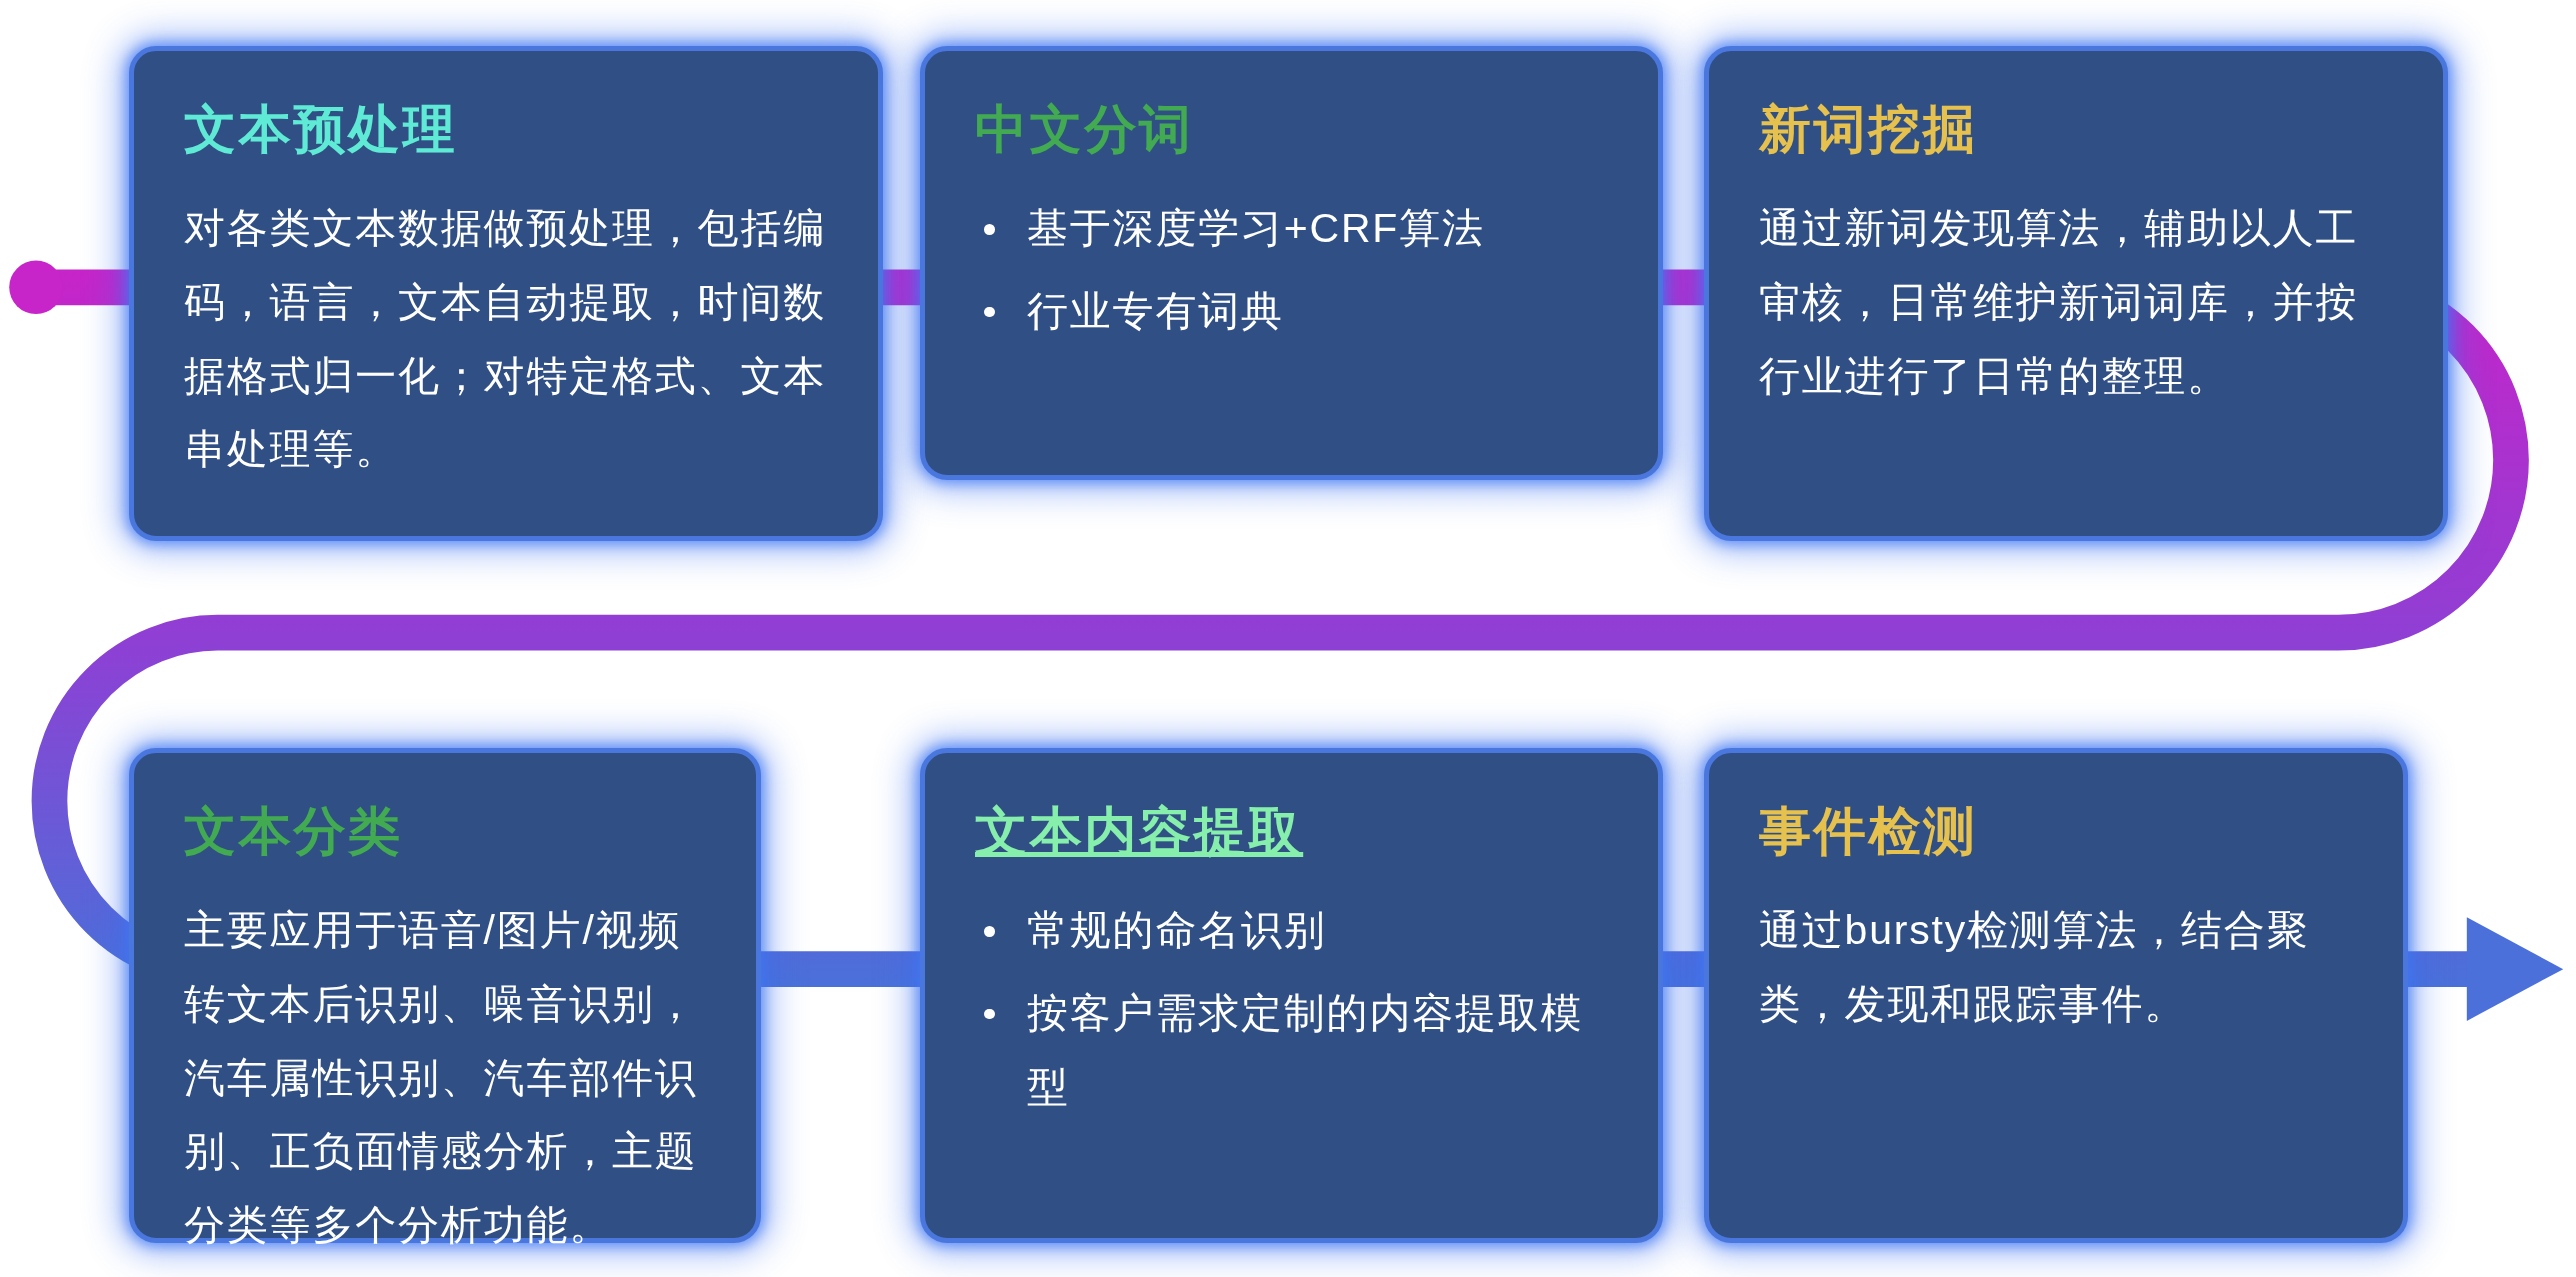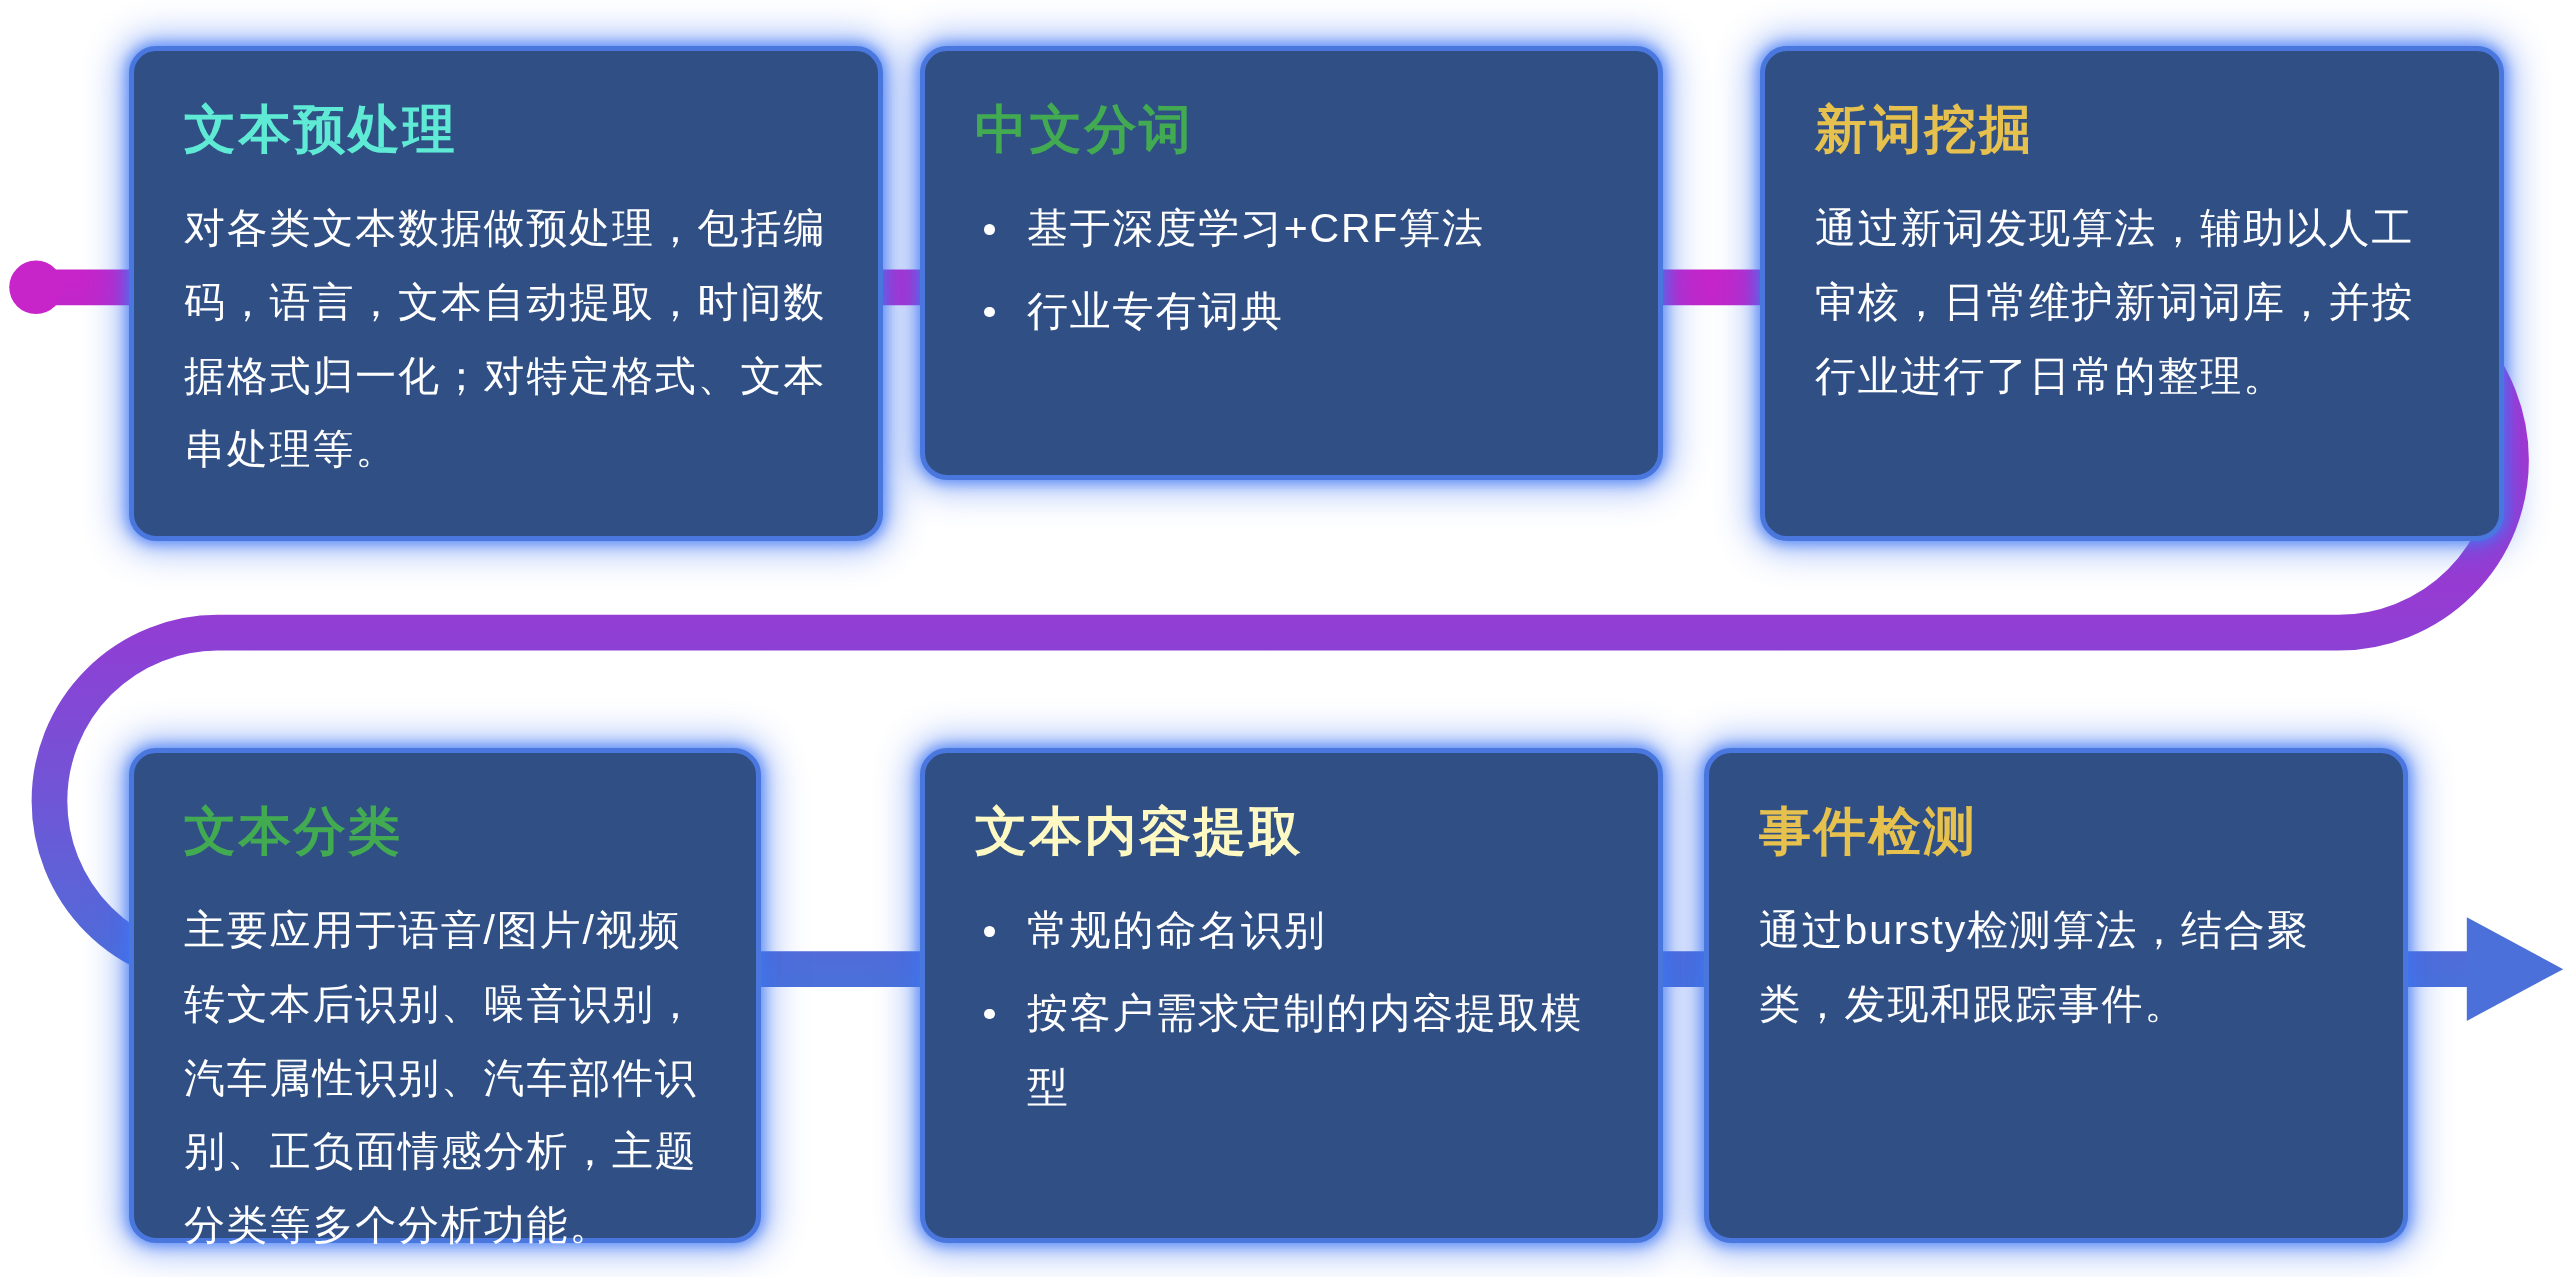--- a/index.html
+++ b/index.html
@@ -100,32 +100,32 @@
         <span class="bullet-dot"></span>
         <span>基于深度学习+CRF算法</span>
       </li>
       <li class="bullet-item">
         <span class="bullet-dot"></span>
         <span>行业专有词典</span>
       </li>
     </ul>
   </section>
 
-  <section class="card" style="left:1760px; top:46px; width:744px; height:495px;">
+  <section class="card" style="left:1704px; top:46px; width:744px; height:495px;">
     <h2 class="card-title" style="color: rgb(230, 193, 77);">新词挖掘</h2>
     <p class="card-body">通过新词发现算法，辅助以人工审核，日常维护新词词库，并按行业进行了日常的整理。</p>
   </section>
 
   <section class="card" style="left:129px; top:748px; width:632px; height:495px;">
     <h2 class="card-title" style="color: rgb(66, 171, 82);">文本分类</h2>
     <p class="card-body">主要应用于语音/图片/视频转文本后识别、噪音识别，汽车属性识别、汽车部件识别、正负面情感分析，主题分类等多个分析功能。</p>
   </section>
 
   <section class="card" style="left:920px; top:748px; width:743px; height:495px;">
-    <h2 class="card-title" style="color: #fef9c3;">文本内容提取</h2>
+    <h2 class="card-title" style="color: #86efac; text-decoration: underline;">文本内容提取</h2>
     <ul class="card-bullets">
       <li class="bullet-item">
         <span class="bullet-dot"></span>
         <span>常规的命名识别</span>
       </li>
       <li class="bullet-item">
         <span class="bullet-dot"></span>
         <span>按客户需求定制的内容提取模型</span>
       </li>
     </ul>

